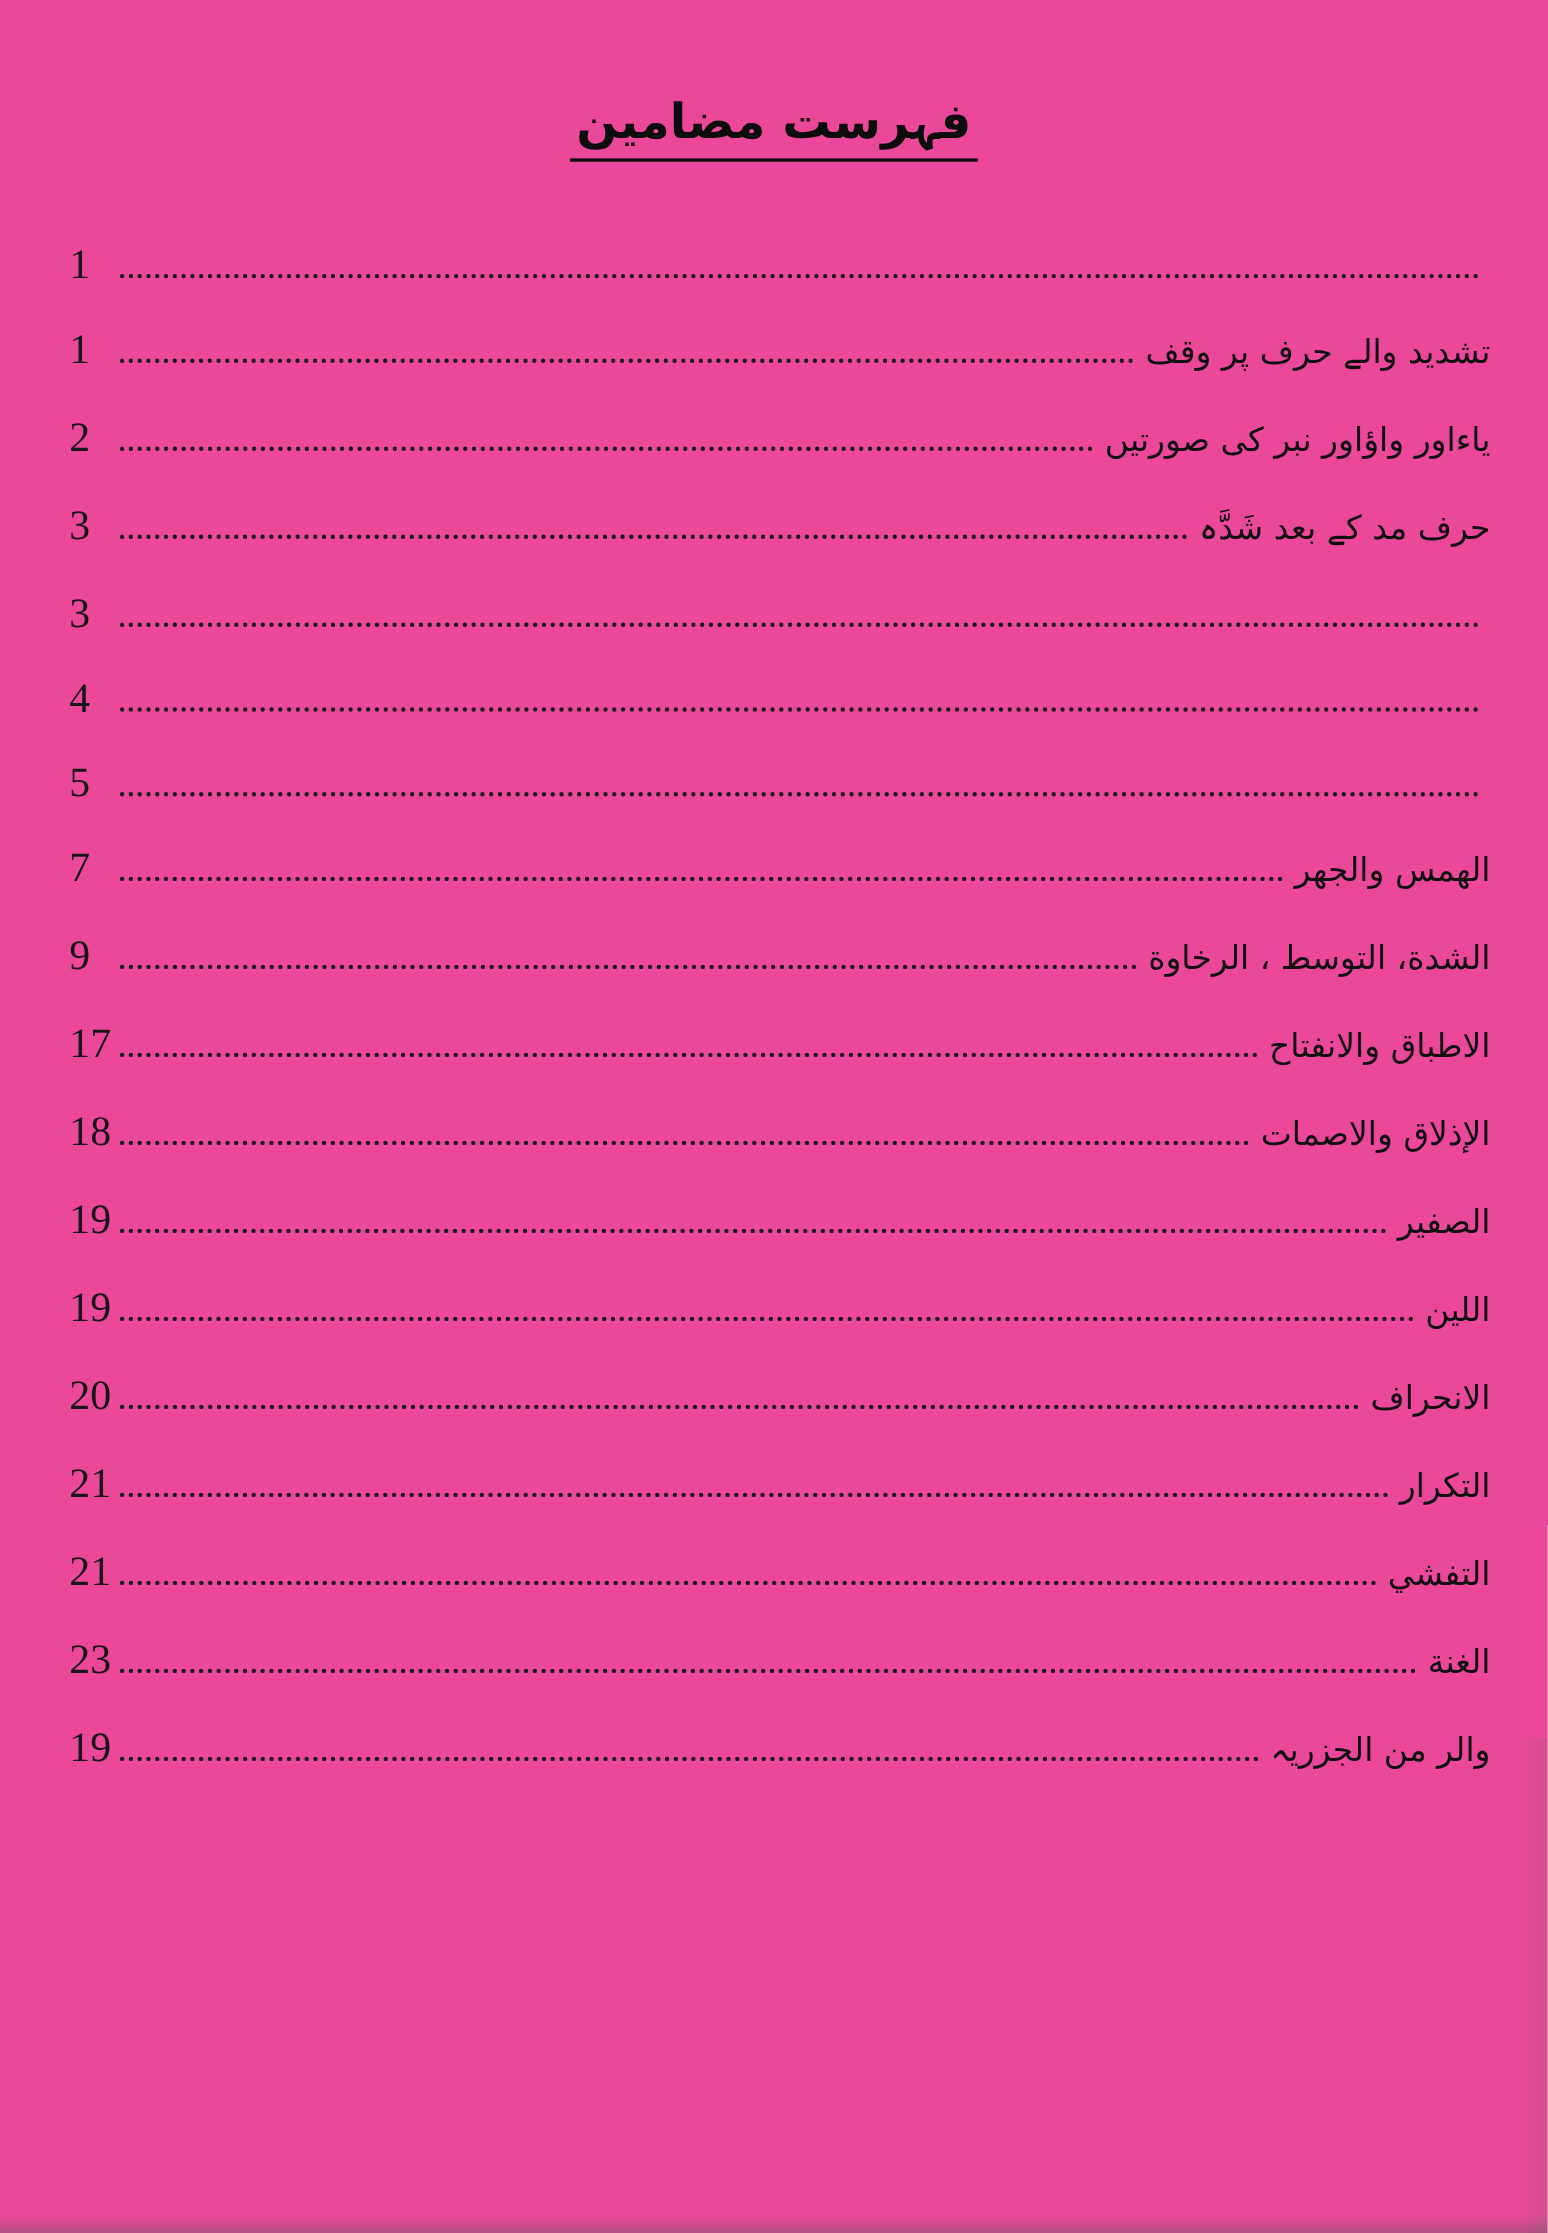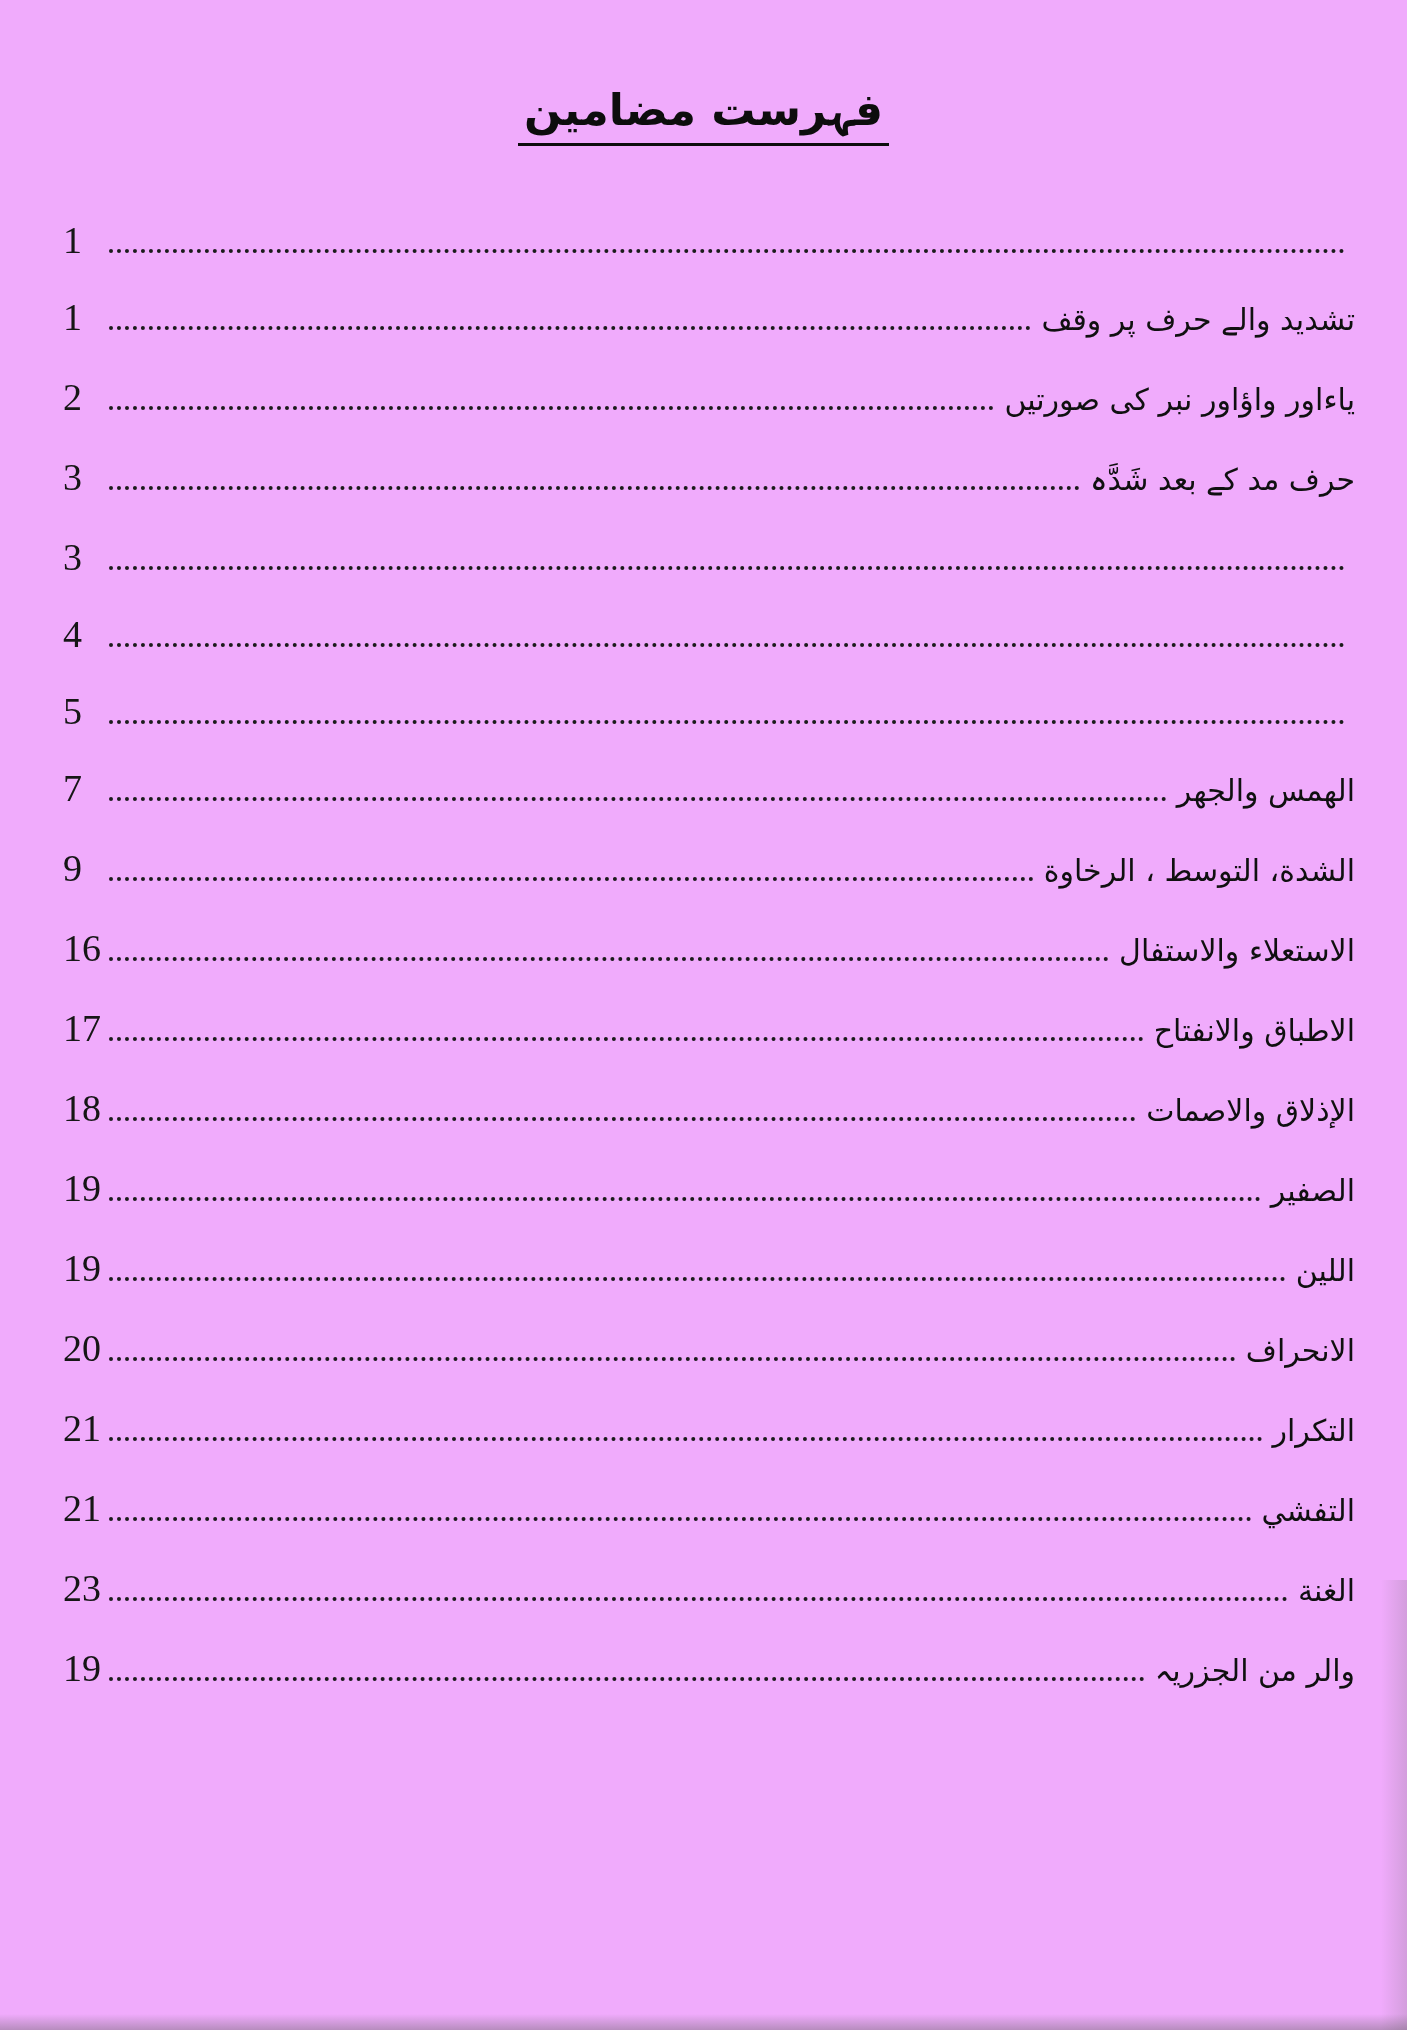--- a/index.html
+++ b/index.html
@@ -5,21 +5,21 @@
   html, body {
     margin: 0;
     padding: 0;
     background: #e8e8e8;
   }
   .page {
     position: relative;
     width: 1407px;
     height: 2030px;
     margin: 0 auto;
-    background: #f0abfc;
+    background: #ec4899;
     overflow: hidden;
     color: #111;
     font-family: "DejaVu Sans", sans-serif;
   }
   
   .page::after {
     content: "";
     position: absolute;
     left: 0; right: 0; bottom: 0;
     height: 16px;
@@ -135,25 +135,20 @@
     <span class="page-num">7</span>
     <span class="leader"></span>
     <span class="entry-title">الهمس والجهر</span>
   </div>
       <div class="toc-row">
     <span class="page-num">9</span>
     <span class="leader"></span>
     <span class="entry-title">الشدة، التوسط ، الرخاوة</span>
   </div>
       <div class="toc-row">
-    <span class="page-num">16</span>
-    <span class="leader"></span>
-    <span class="entry-title">الاستعلاء والاستفال</span>
-  </div>
-      <div class="toc-row">
     <span class="page-num">17</span>
     <span class="leader"></span>
     <span class="entry-title">الاطباق والانفتاح</span>
   </div>
       <div class="toc-row">
     <span class="page-num">18</span>
     <span class="leader"></span>
     <span class="entry-title">الإذلاق والاصمات</span>
   </div>
       <div class="toc-row">

